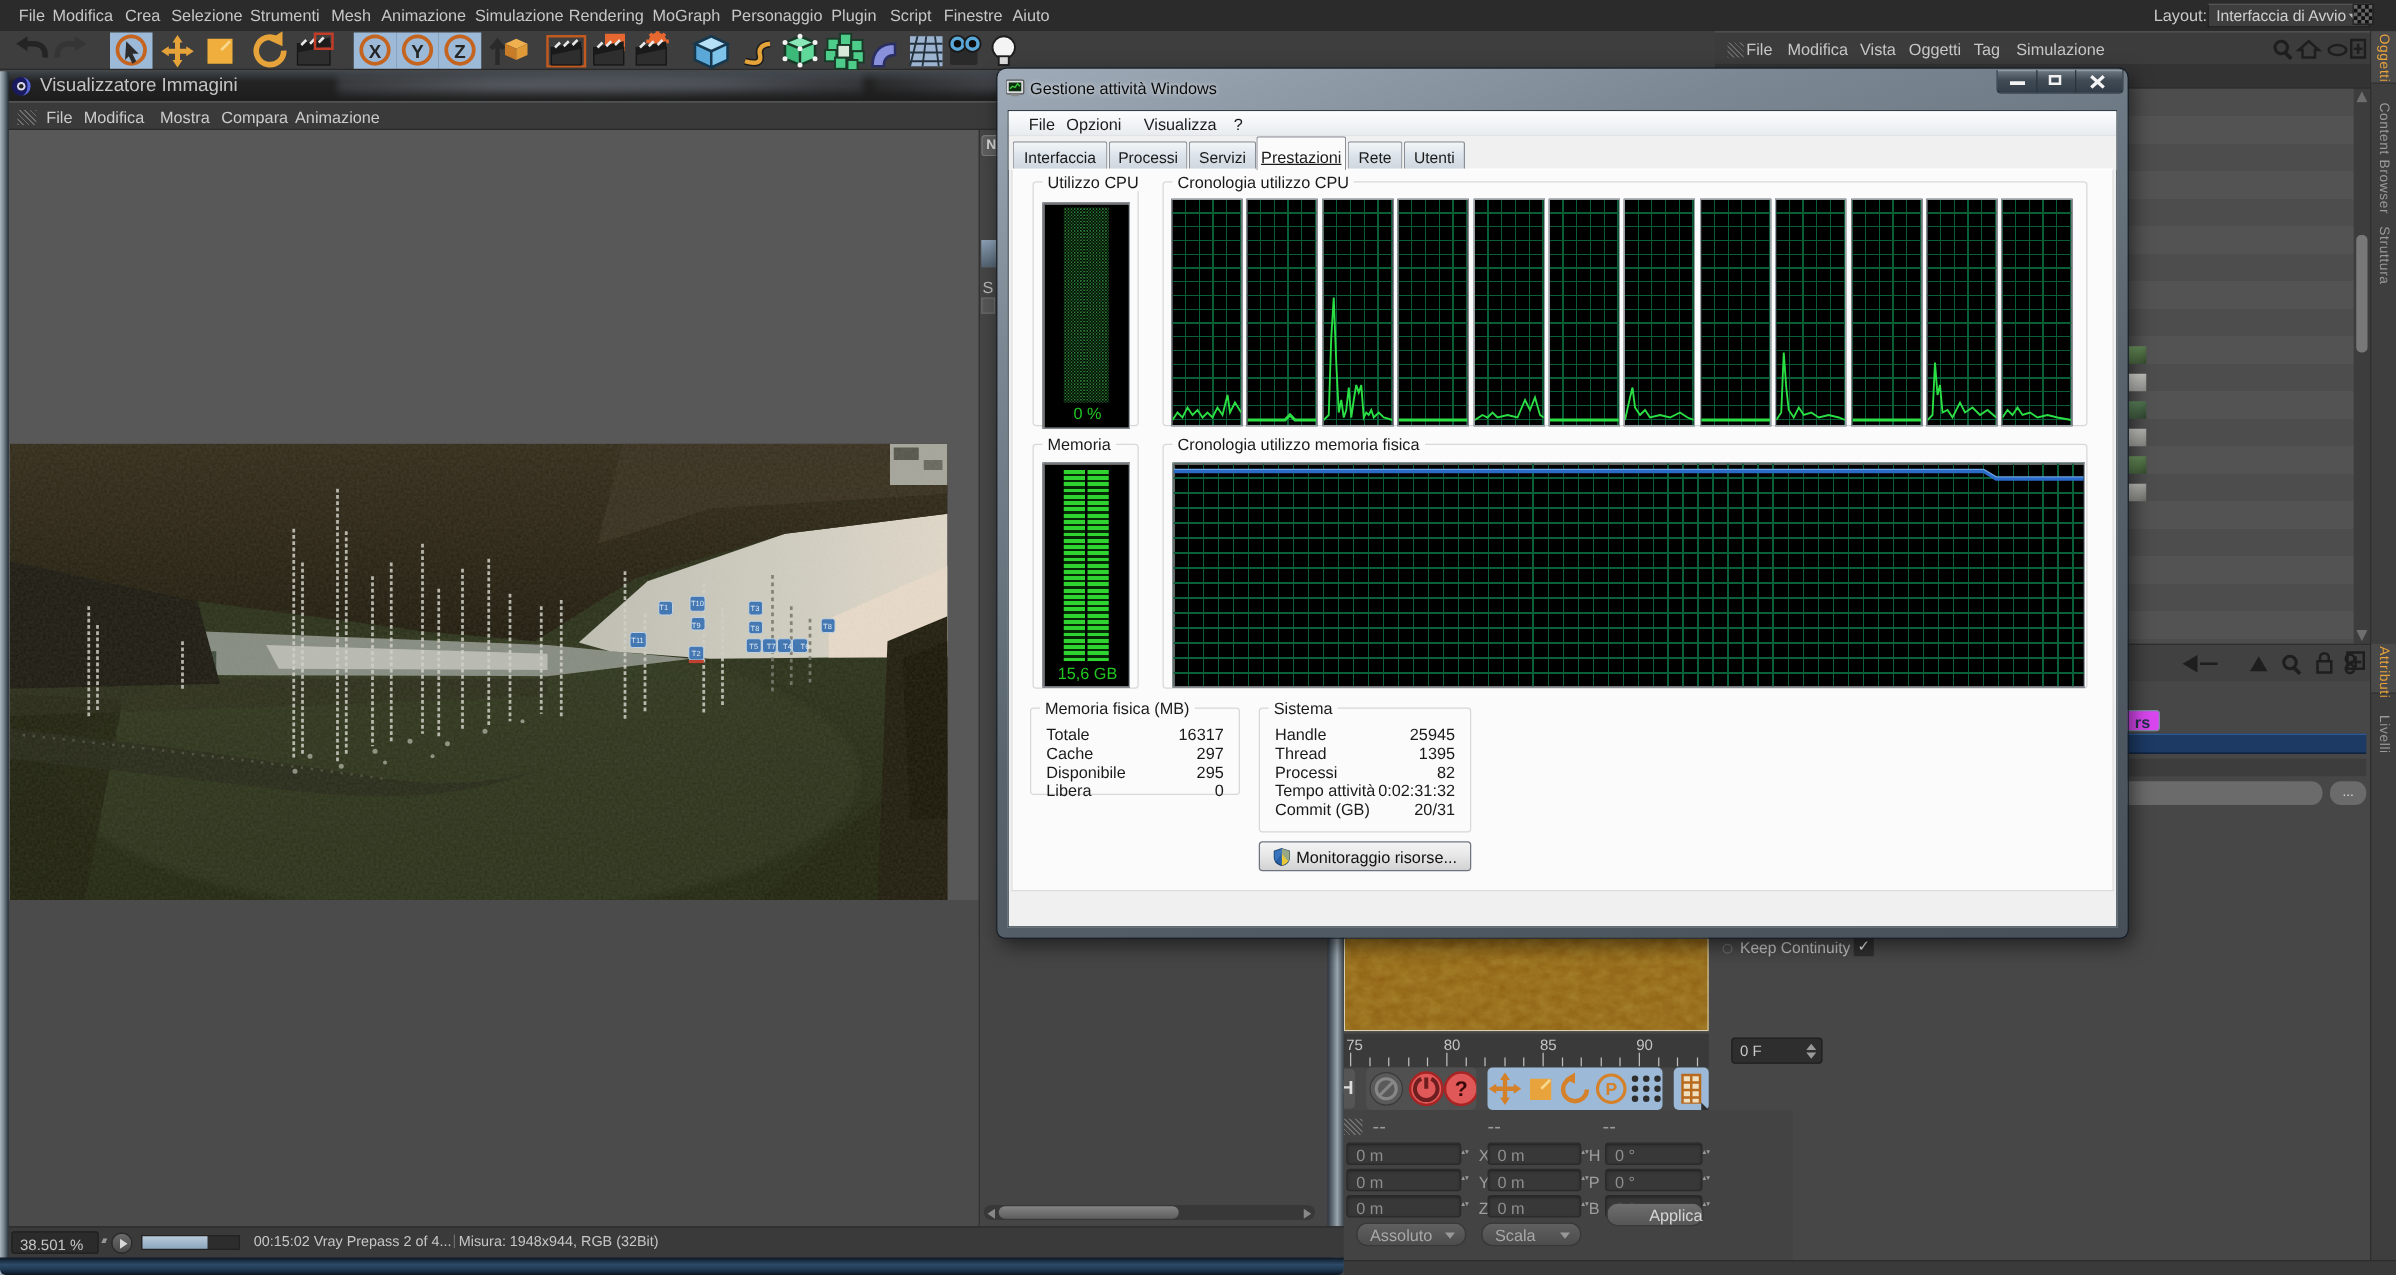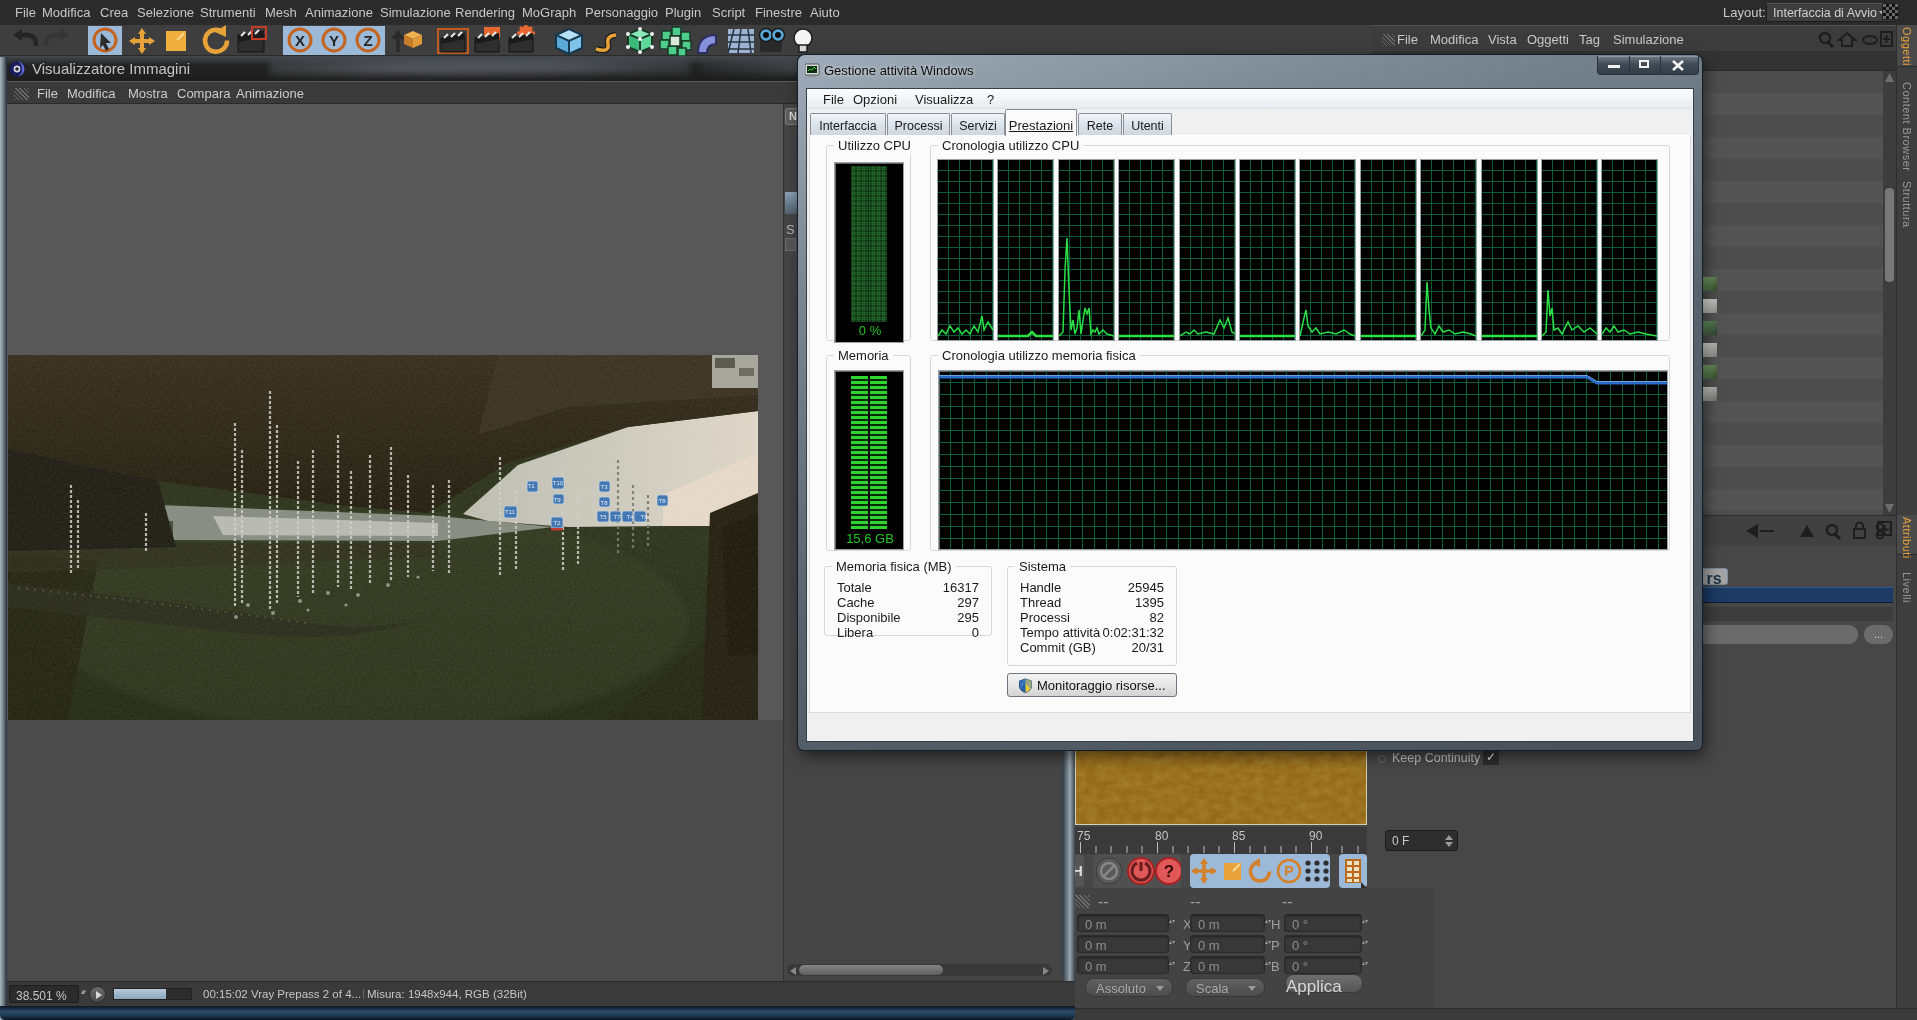--- a/index.html
+++ b/index.html
@@ -254,21 +254,21 @@
       <path d="M114 8 v-3 a3.5 3.5 0 0 1 7 0 v3" fill="none" stroke="#1e1e1e" stroke-width="2"></path>
     <circle cx="138" cy="6" r="3.4" fill="none" stroke="#1e1e1e" stroke-width="2"></circle>
       <circle cx="138" cy="14" r="3.4" fill="none" stroke="#1e1e1e" stroke-width="2"></circle>
   </svg>
   <span class="abs" style="right:4px;top:5px;width:15px;height:15px;border:2px solid #1e1e1e"></span>
   <svg class="abs" style="right:6px;top:8px" width="11" height="11">
       <path d="M5.5 1 v9 M1 5.5 h9" stroke="#1e1e1e" stroke-width="2"></path>
     </svg>
 </div>
 <div class="abs" id="attrmgr">
-  <div class="abs" style="left:328px;top:23px;width:28px;height:17px;background:#a3a3a3;border:1px solid #7a8aa0;border-radius:3px;color:#20324a;font-size:16px;font-weight:bold;text-align:center;padding-top:1px">rs</div>
+  <div class="abs" style="left:328px;top:23px;width:28px;height:17px;background:#d946ef;border:1px solid #7a8aa0;border-radius:3px;color:#20324a;font-size:13px;font-weight:bold;text-align:center;padding-top:1px">rs</div>
   <div class="abs" style="left:0px;top:42px;width:521px;height:16px;background:#1c3a64;border-top:1px solid #2c5a94;border-bottom:1px solid #0c1c34"></div>
   <div class="abs" style="left:0px;top:62px;width:521px;height:14px;background:#3d3d3d"></div>
   <div class="abs" style="left:0px;top:80px;width:486px;height:19px;background:#6b6b6b;border-radius:9px"></div>
   <div class="abs" style="left:492px;top:80px;width:29px;height:19px;background:#6b6b6b;border-radius:9px;color:#d8d8d8;font-size:11px;text-align:center;padding-top:3px">...</div>
 </div>
 <div class="abs" id="vtabs">
   <span class="abs" style="left:0;top:0;width:21px;height:42px;background:#4a4a4a;border-bottom:1px solid #2e2e2e"></span>
   <span class="vtab on" style="top:2px">Oggetti</span>
   <span class="vtab" style="top:57px">Content Browser</span>
   <span class="vtab" style="top:156px">Struttura</span>
@@ -387,21 +387,21 @@
     <div class="fld" style="left:128px;top:4px;width:75px">0 m</div>
     <div class="fld" style="left:222px;top:4px;width:78px">0 °</div>
     <div class="fld" style="left:15px;top:25px;width:92px">0 m</div>
     <div class="fld" style="left:128px;top:25px;width:75px">0 m</div>
     <div class="fld" style="left:222px;top:25px;width:78px">0 °</div>
     <div class="fld" style="left:15px;top:46px;width:92px">0 m</div>
     <div class="fld" style="left:128px;top:46px;width:75px">0 m</div>
     <div class="fld" style="left:222px;top:46px;width:78px">0 °</div>
     <div class="ddl" style="left:23px;top:68px;width:88px">Assoluto<span class="dda"></span></div>
     <div class="ddl" style="left:123px;top:68px;width:80px">Scala<span class="dda"></span></div>
-    <div class="abs" style="left:223px;top:64px;width:78px;height:19px;background:linear-gradient(#6e6e6e,#565656);border:1px solid #3a3a3a;border-radius:9px;color:#d6d6d6;text-align:left;padding-top:2px;font-size:17px">Applica</div>
+    <div class="abs" style="left:223px;top:52px;width:78px;height:19px;background:linear-gradient(#6e6e6e,#565656);border:1px solid #3a3a3a;border-radius:9px;color:#d6d6d6;text-align:right;padding-top:2px;font-size:13px">Applica</div>
   </div>
 
   <span class="abs" style="left:316px;top:8px;width:8px;height:8px;border:1px solid #6a6a6a;border-radius:50%"></span>
   <span class="abs" style="left:330px;top:4px;color:#c2c2c2;font-size:12.5px">Keep Continuity</span>
   <span class="abs" style="left:421px;top:3px;width:16px;height:15px;background:#2e2e2e;color:#e8e8e8;font-size:12px;text-align:center">✓</span>
 </div>
 <div class="abs" id="viewer" style="left:0;top:57px;width:1075px;height:963px;background:#454545">
 
   <div class="abs" style="left:0;top:0;width:1075px;height:24px;background:linear-gradient(#3e444a,#232323 35%,#1d1d1d);overflow:hidden">
     <div class="abs" style="left:270px;top:0px;width:420px;height:24px;background:radial-gradient(ellipse at 30% 45%, rgba(145,155,168,0.45), transparent 62%),radial-gradient(ellipse at 72% 40%, rgba(135,145,160,0.4), transparent 58%);filter:blur(3px)"></div>

